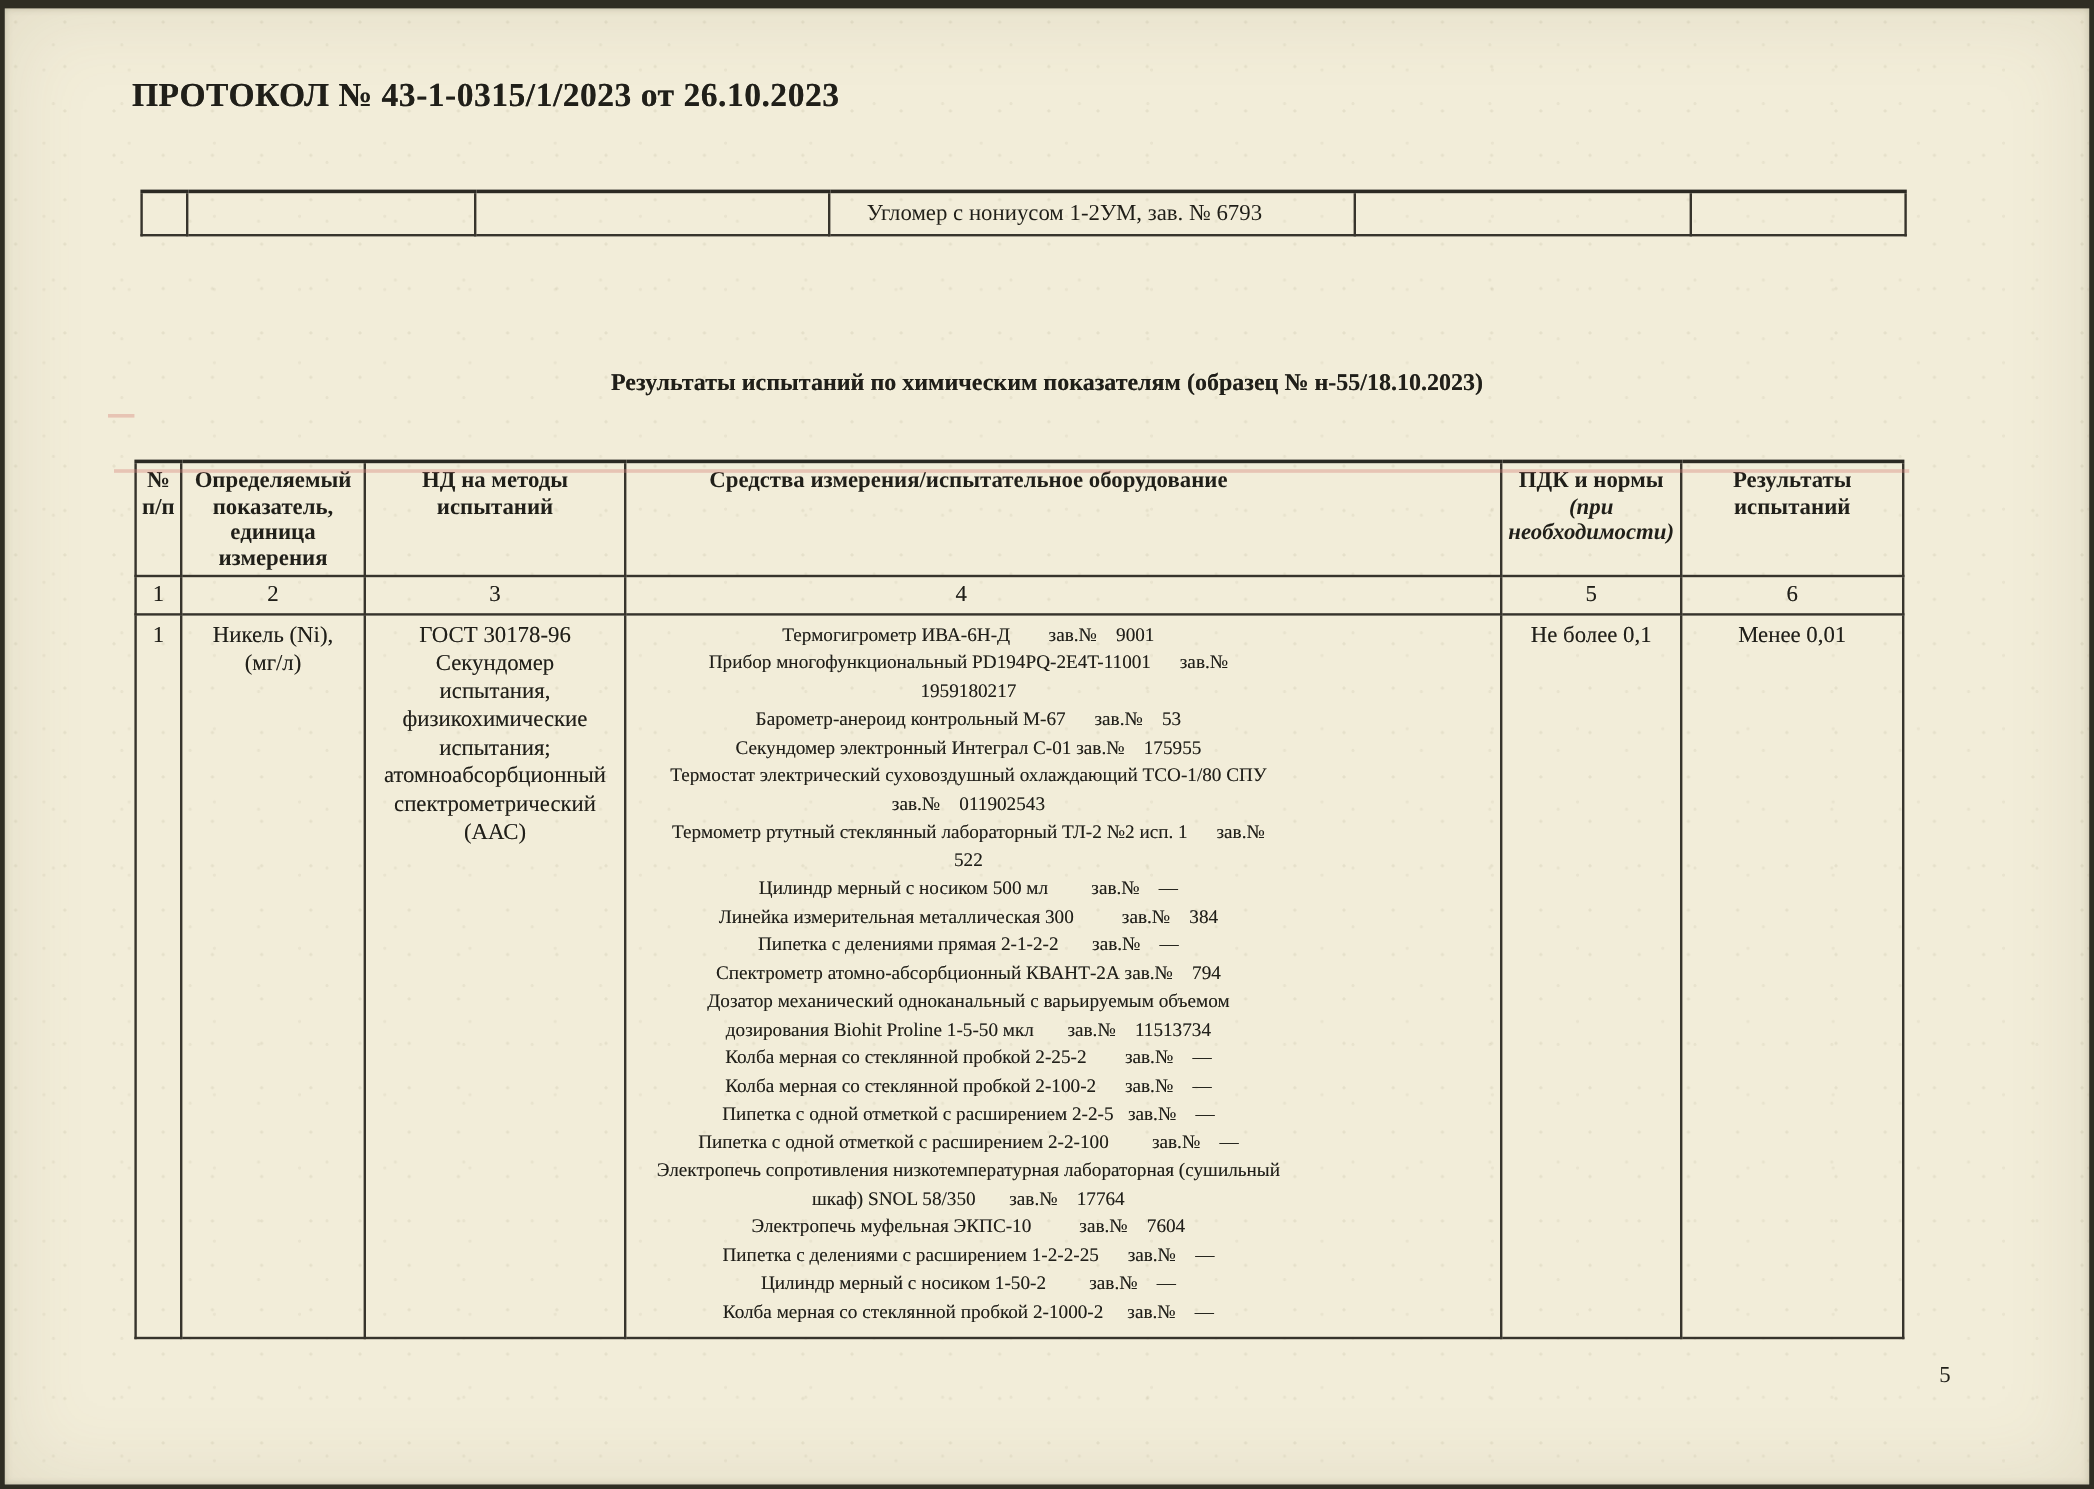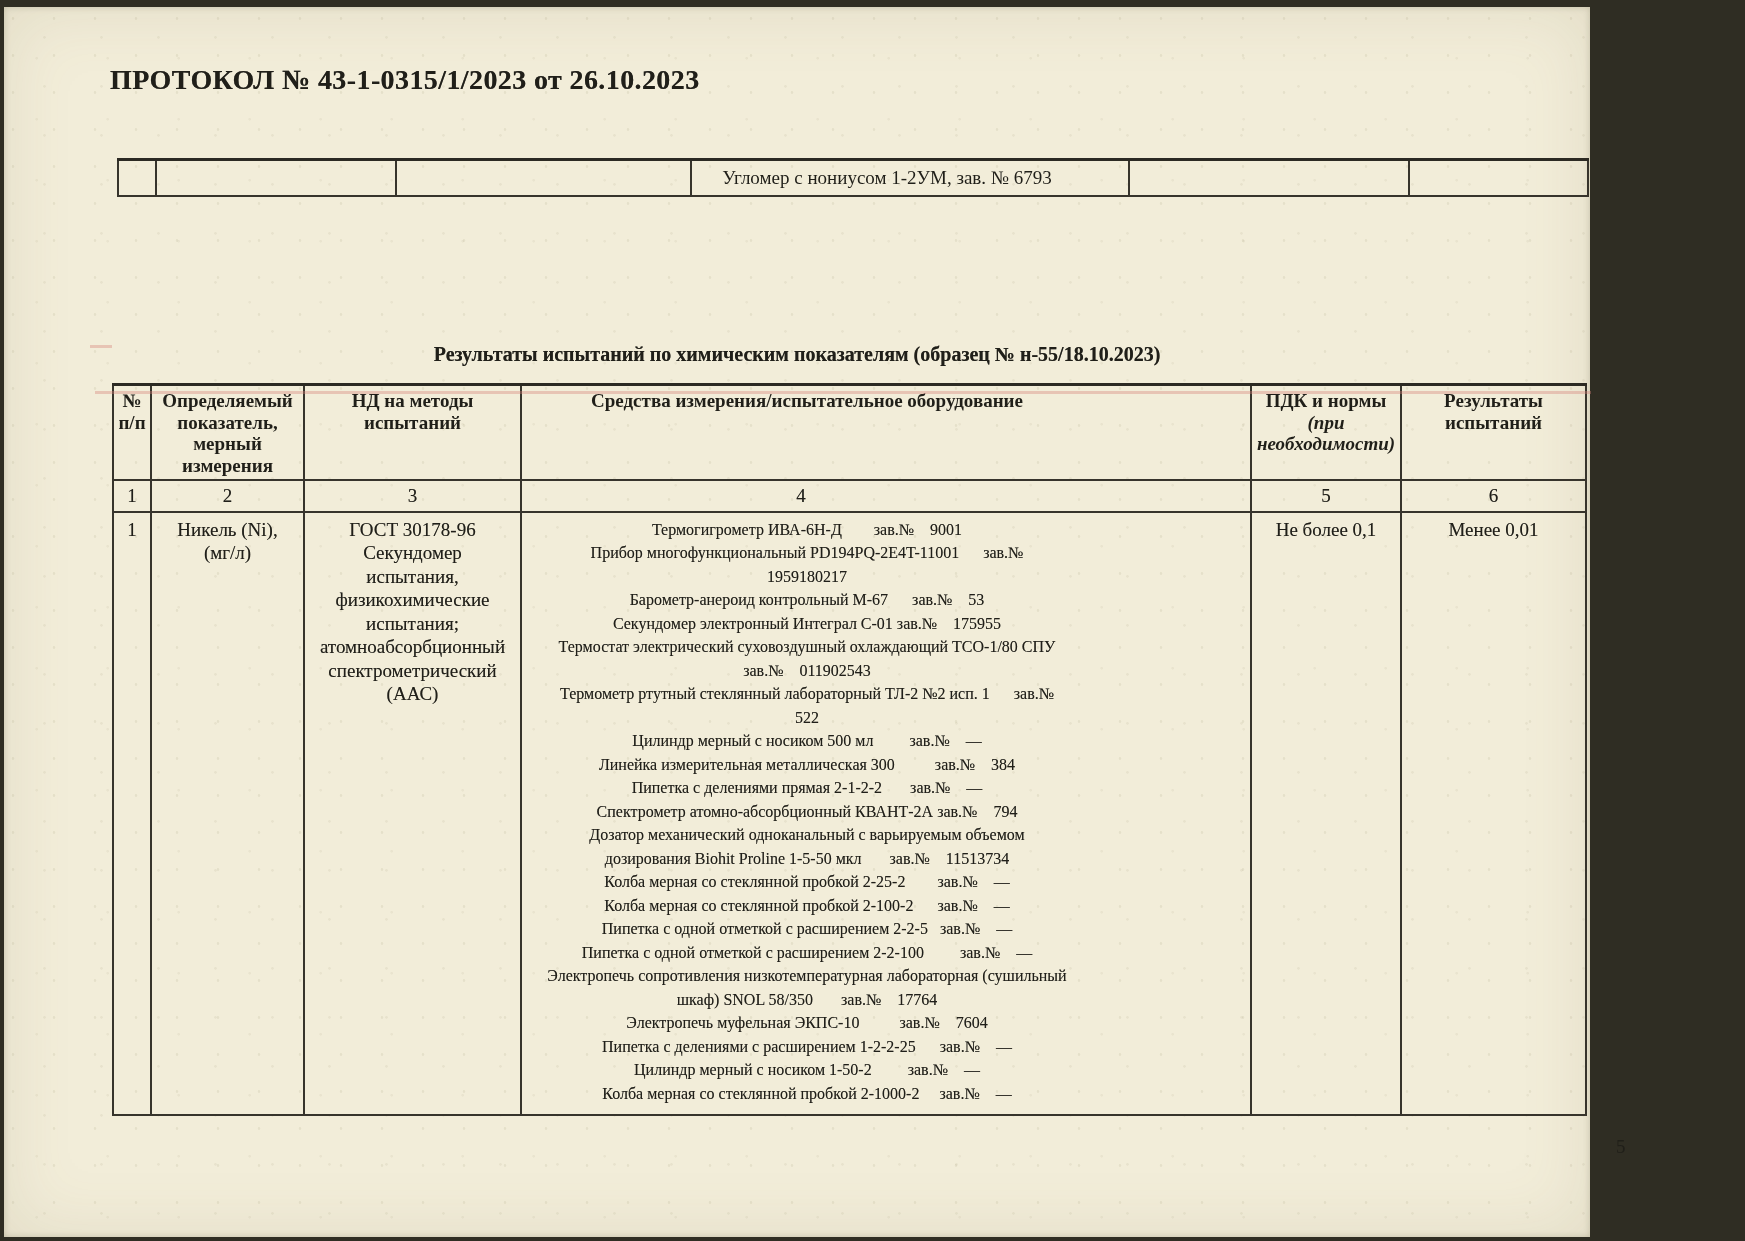--- a/index.html
+++ b/index.html
@@ -4,21 +4,21 @@
 <style>
   * { margin:0; padding:0; box-sizing:border-box; }
   html,body { width:1745px; height:1241px; overflow:hidden; }
   body {
     position:relative;
     background:#2f2d23;
     font-family:"Liberation Serif","DejaVu Serif",serif;
     color:#201f19;
   }
   .page {
-    position:absolute; left:4px; top:7px; width:1586px; height:1230px;
+    position:absolute; left:4px; top:7px; width:1737px; height:1230px;
     background:#f2edd9;
     box-shadow: inset 0 0 70px rgba(125,115,75,.14), inset 0 0 6px rgba(80,75,50,.25);
   }
   .page::before {
     content:""; position:absolute; inset:0; pointer-events:none;
     background-image:
       radial-gradient(circle at 22% 31%, rgba(115,105,65,.10) 0 1px, transparent 1.6px),
       radial-gradient(circle at 71% 62%, rgba(115,105,65,.08) 0 1px, transparent 1.6px),
       radial-gradient(circle at 46% 84%, rgba(115,105,65,.07) 0 1px, transparent 1.6px);
     background-size: 41px 37px, 57px 49px, 71px 61px;
@@ -38,21 +38,20 @@
     height:36px; font-size:19px; text-align:center; vertical-align:middle;
     white-space:nowrap;
   }
   .cont-table td.equip-cell { padding-right:46px; }
 
   
   .section-title {
     position:absolute; left:0; top:301px; width:100%;
     text-align:center; font-size:20px; font-weight:bold;
     text-shadow:0 0 .4px rgba(0,0,0,.55);
-    margin-top:35px;
   }
 
   
   .main-table { position:absolute; left:108px; top:376px; width:1473px; }
   .main-table th, .main-table td { border:2px solid #37342c; }
   .main-table thead tr:first-child th { border-top:3px solid #2c2a23; }
   .hdr-row th {
     height:95px; vertical-align:top; text-align:center;
     font-size:19px; font-weight:bold; line-height:21.5px; padding-top:4px;
   }
@@ -119,21 +118,21 @@
     </colgroup>
     <thead>
       <tr class="hdr-row">
         <th>
             <div class="line">№</div>
             <div class="line">п/п</div>
           </th>
         <th>
             <div class="line">Определяемый</div>
             <div class="line">показатель,</div>
-            <div class="line">мерный</div>
+            <div class="line">единица</div>
             <div class="line">измерения</div>
           </th>
         <th>
             <div class="line">НД на методы</div>
             <div class="line">испытаний</div>
           </th>
         <th class="equipment-h">Средства измерения/испытательное оборудование</th>
         <th>
           <div>ПДК и нормы</div>
           <div class="italic">

